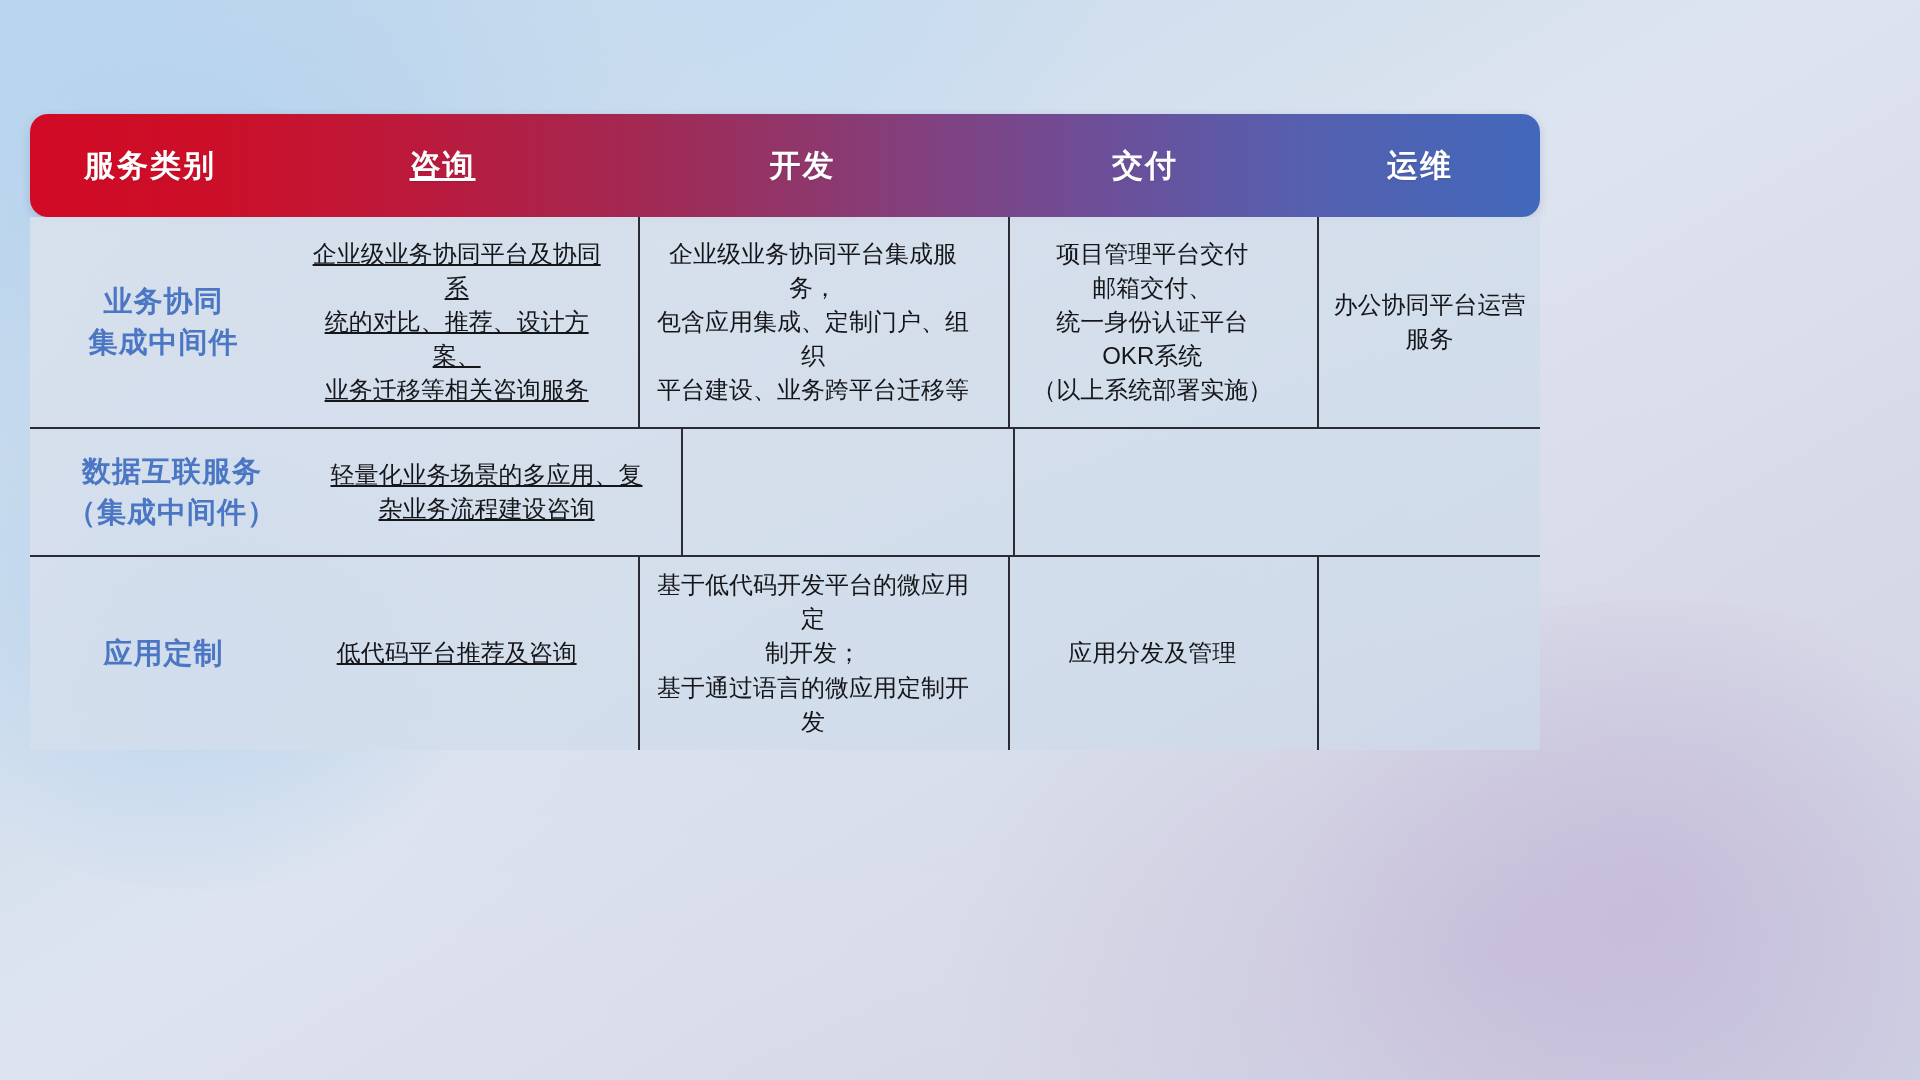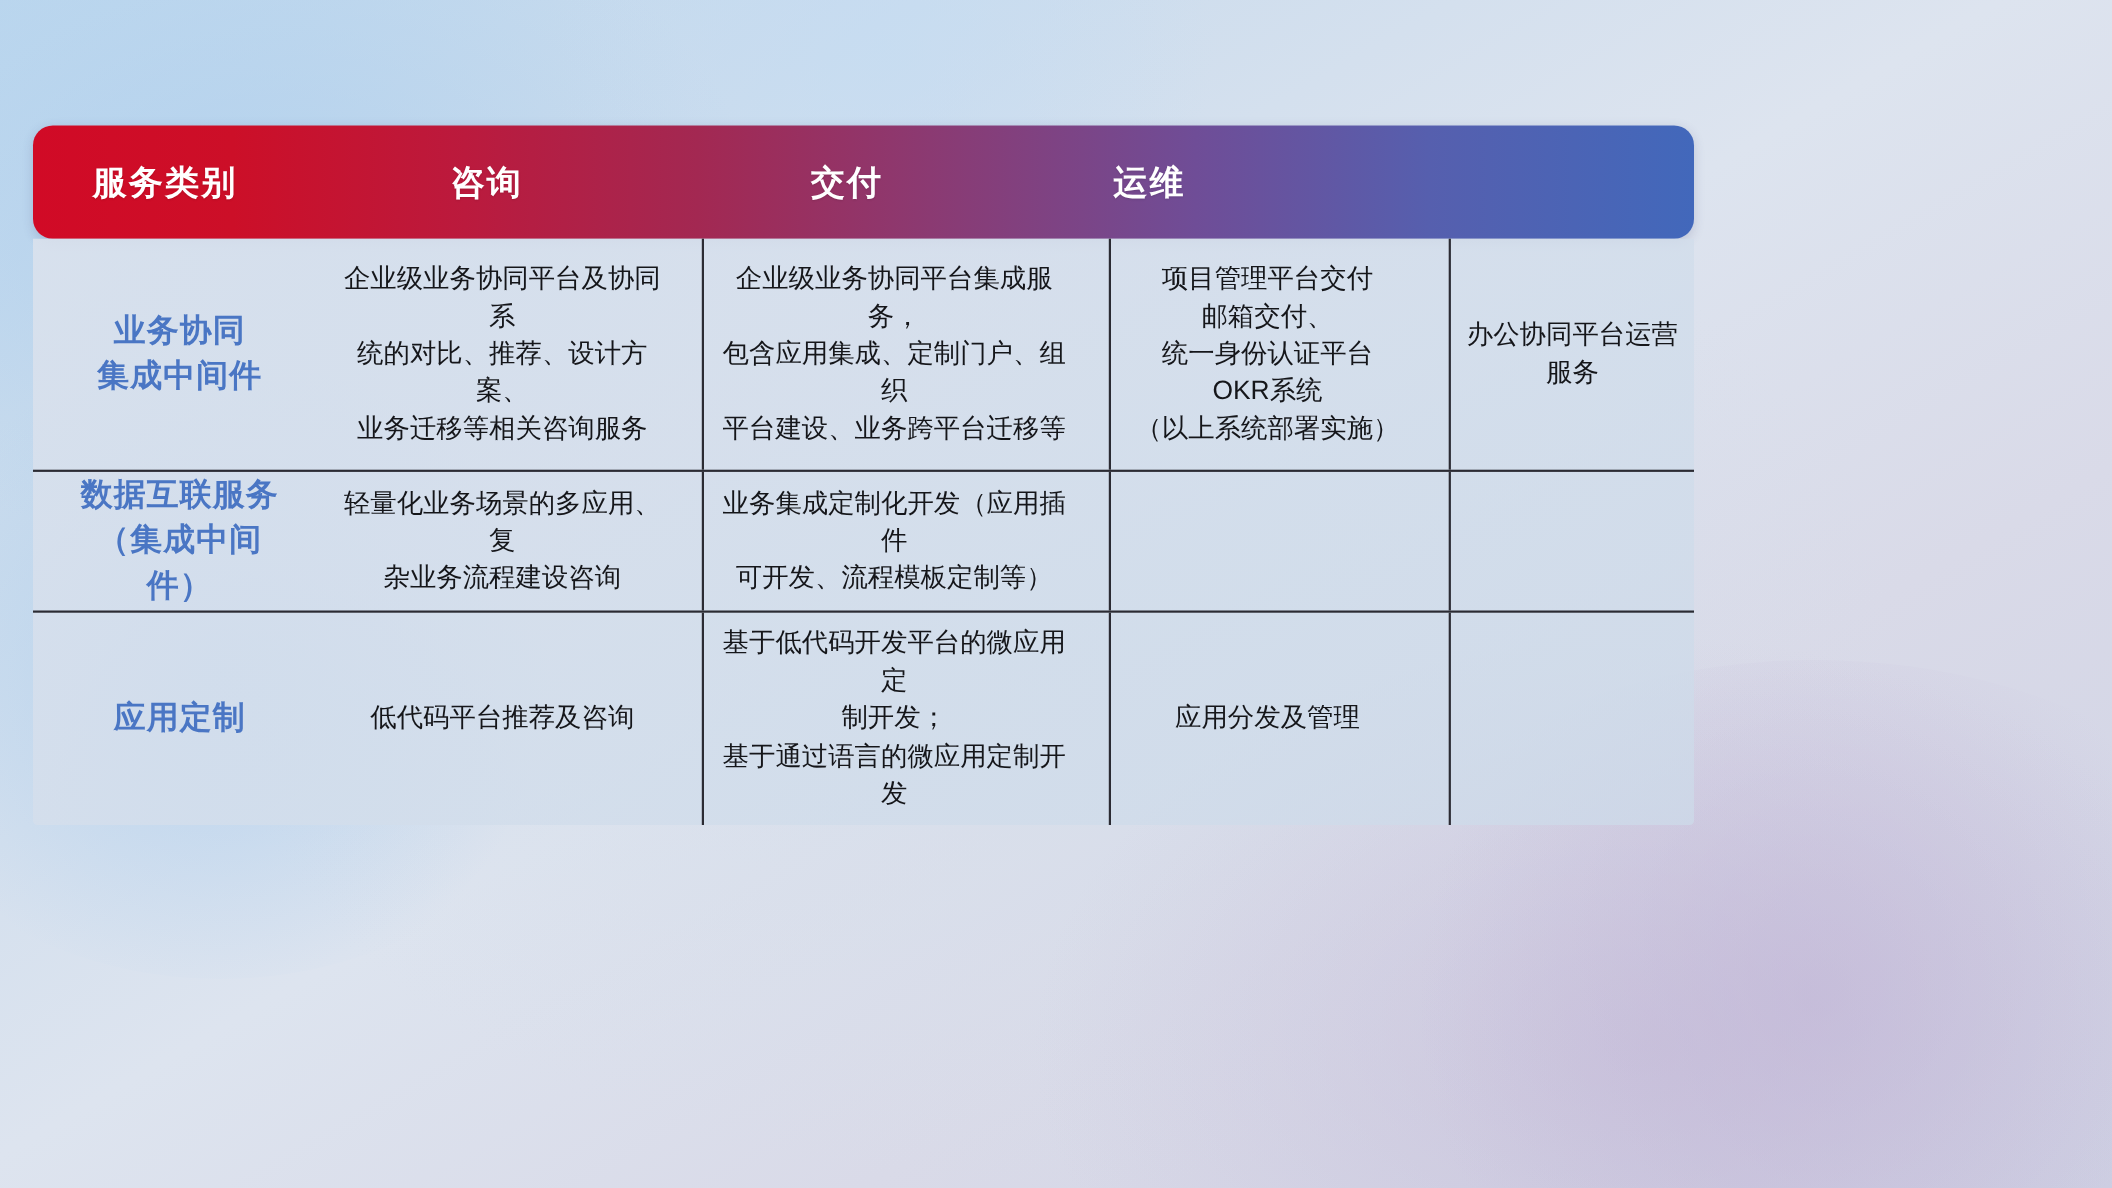--- a/index.html
+++ b/index.html
@@ -118,21 +118,21 @@
     letter-spacing: 1px;
     border-left: none;
   }
   .cell.col-cat + .cell { border-left: none; }
 
   
   .cell.col-ops { border-left: 2px solid #2b2b33; }
 
   
   .c0 { width: 240px; }
-  .c1 { width: 345px; }
+  .c1 { width: 345px; text-decoration: underline; }
   .c2 { width: 375px; }
   .c3 { width: 310px; }
   .c4 { width: 240px; }
 
   .r0 { height: 210px; }
   .r1 { height: 128px; }
   .r2 { height: 195px; }
 
   .cell-text { white-space: pre-line; }
 </style>
@@ -144,20 +144,23 @@
 <div class="bg-bloom-c"></div>
 
 <div class="matrix">
 
   <div class="matrix-header">
     <div class="hcell c0">
       <span>服务类别</span>
     </div>
     <div class="hcell c1">
       <span>咨询</span>
+    </div>
+    <div class="hcell c2">
+      <span>开发</span>
     </div>
     <div class="hcell c3">
       <span>交付</span>
     </div>
     <div class="hcell c4">
       <span>运维</span>
     </div>
   </div>
 
   <div class="matrix-body">
@@ -191,24 +194,20 @@
 
     <div class="row r1">
       <div class="cell col-cat c0">
         <span class="cell-text">数据互联服务
 （集成中间件）</span>
       </div>
       <div class="cell c1">
         <span class="cell-text">轻量化业务场景的多应用、复
 杂业务流程建设咨询</span>
       </div>
-      <div class="cell c2">
-        <span class="cell-text">业务集成定制化开发（应用插件
-可开发、流程模板定制等）</span>
-      </div>
       <div class="cell c3">
         <span class="cell-text"></span>
       </div>
       <div class="cell col-ops c4">
         <span class="cell-text"></span>
       </div>
     </div>
 
     <div class="row r2">
       <div class="cell col-cat c0">

